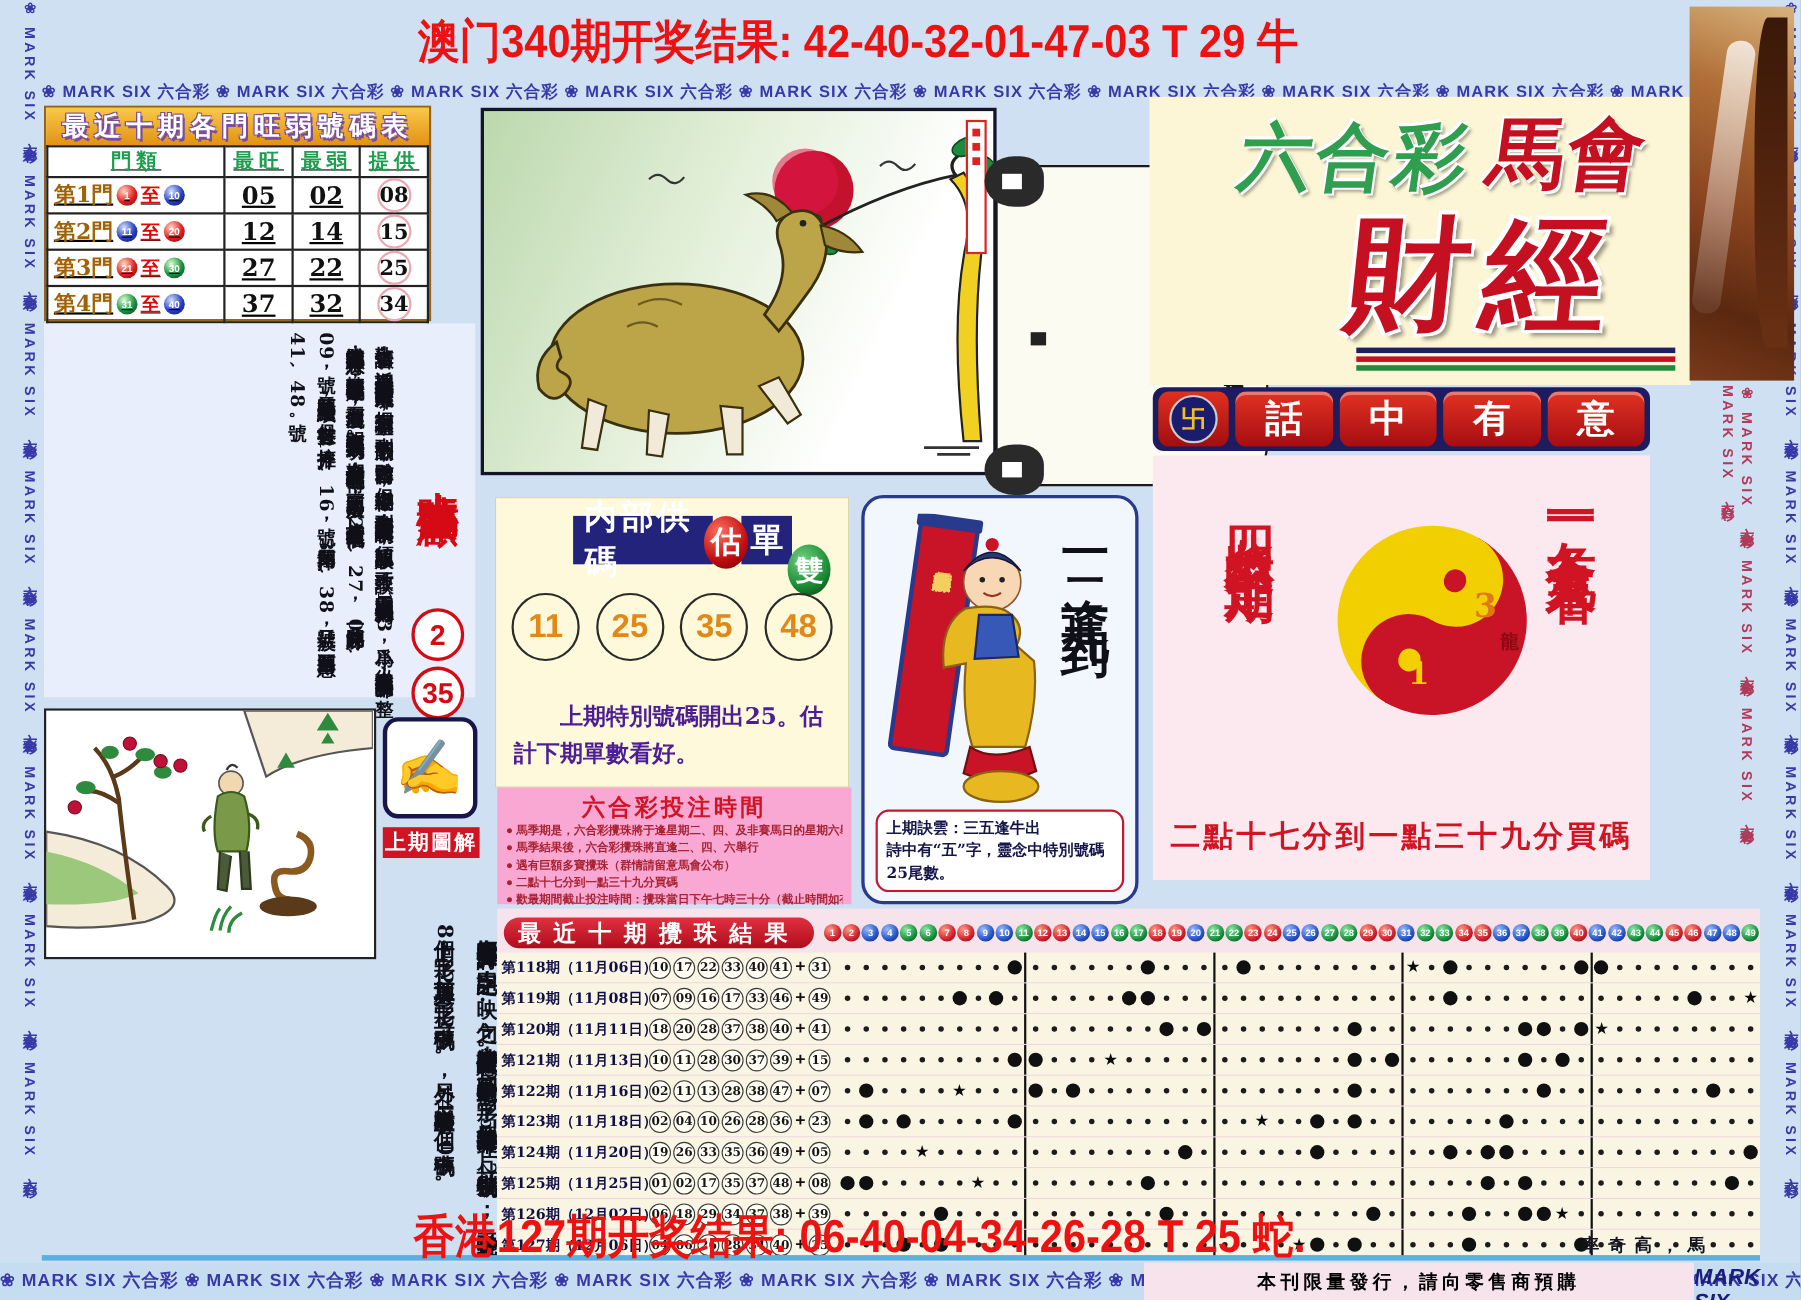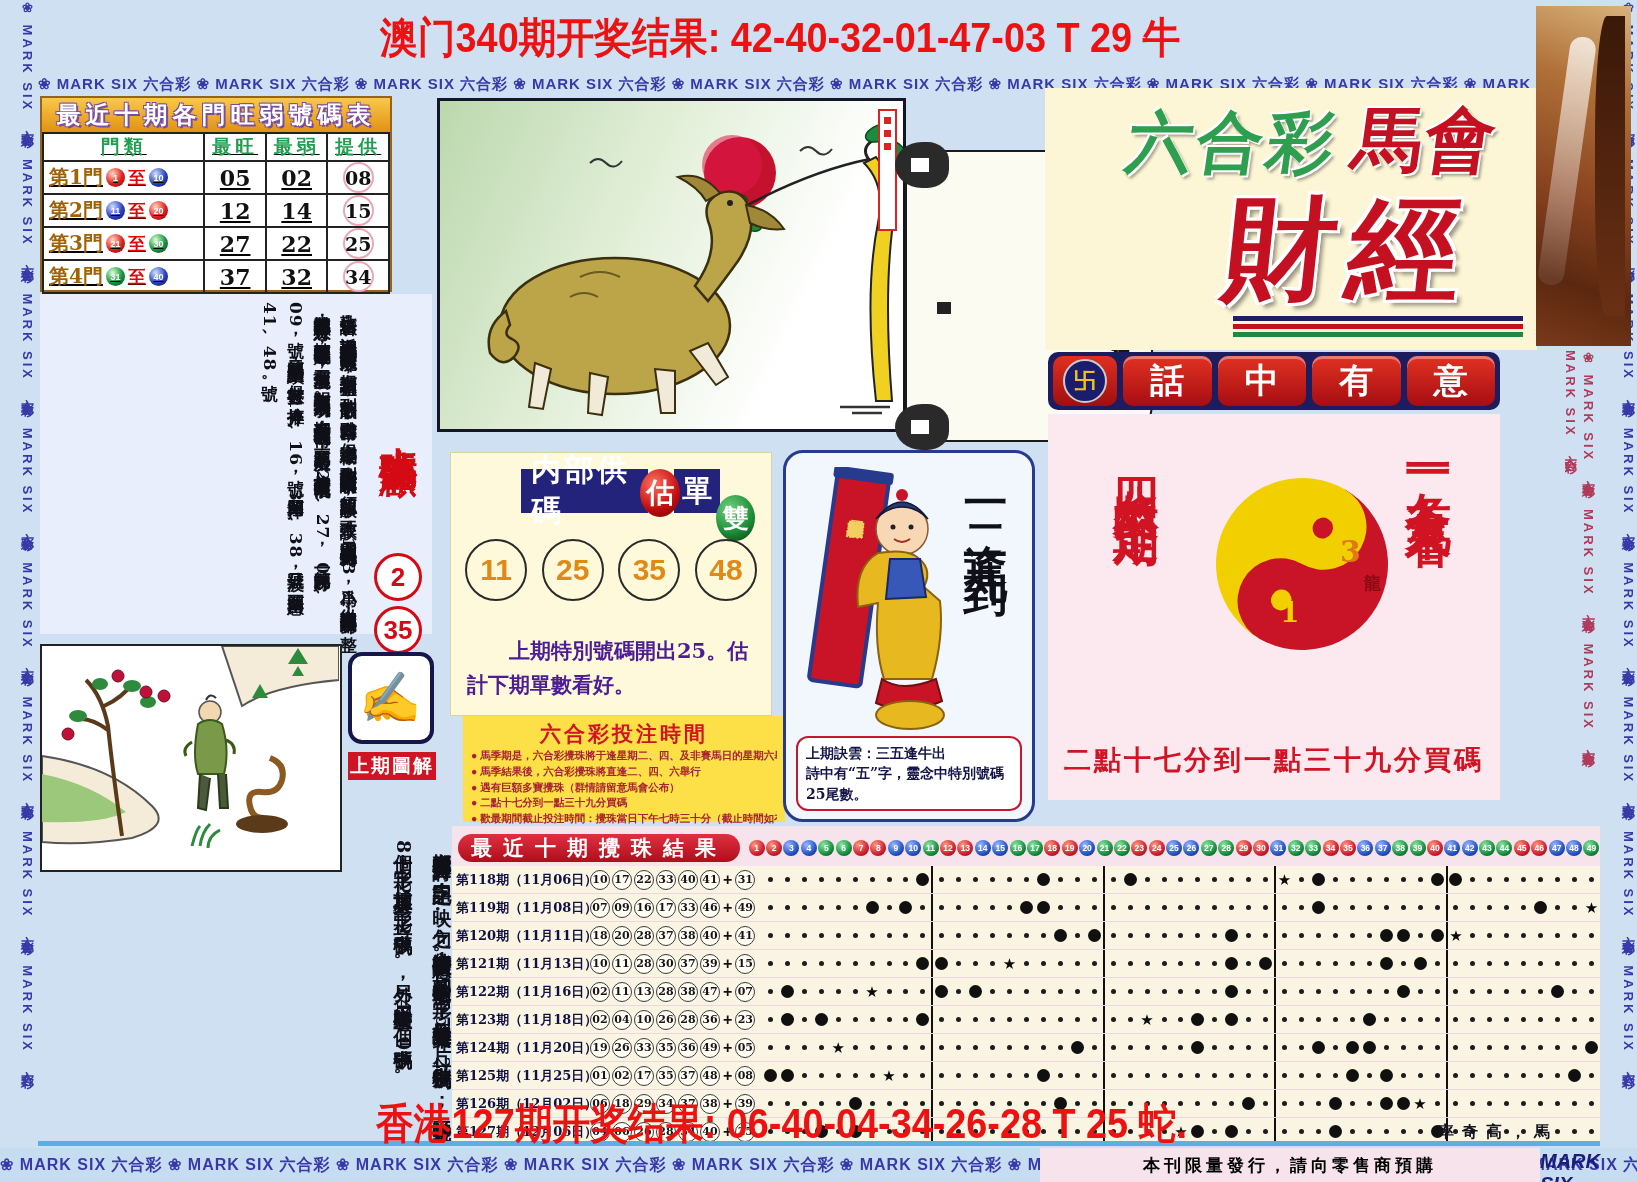--- a/index.html
+++ b/index.html
@@ -142,21 +142,21 @@
   .in-dan{background:#23237c;color:#fff;font:900 30px "DejaVu Serif",serif;height:44px;display:flex;align-items:center;padding:0 8px;margin-left:-6px;}
   .in-shuang{width:46px;height:46px;border-radius:50%;background:radial-gradient(circle at 35% 30%,#70d080,#1a8a34 60%,#063a12);
          color:#fff;font:900 26px "DejaVu Serif",serif;display:flex;align-items:center;justify-content:center;margin-left:-4px;margin-top:26px;}
   .in-nums{position:absolute;left:14px;right:14px;top:86px;display:flex;justify-content:space-between;}
   .in-c{width:58px;height:58px;border:2.5px solid #2a2a2a;border-radius:50%;display:flex;align-items:center;justify-content:center;
         font:700 30px "Liberation Sans",sans-serif;color:#e08818;}
   .in-note{position:absolute;left:16px;right:12px;top:168px;font:700 21px "DejaVu Serif",serif;color:#4c1d95;
            line-height:1.6;text-indent:2em;margin-top:13px;}
 
   
-  .betting{left:463px;top:716px;width:322px;height:106px;background:#fde047;box-sizing:border-box;padding:4px 8px 0 8px;}
+  .betting{left:452px;top:716px;width:322px;height:106px;background:#f9a8d4;box-sizing:border-box;padding:4px 8px 0 8px;}
   .bt-title{text-align:center;color:#d01424;font:900 21px "DejaVu Serif",serif;letter-spacing:3px;}
   .bt-li{color:#a82232;font:700 10.5px "Liberation Sans",sans-serif;line-height:1.5;white-space:nowrap;overflow:hidden;}
 
   
   .fortune{left:783px;top:450px;width:252px;height:372px;background:#f2f6fd;border:3px solid #283a8c;border-radius:20px;box-sizing:border-box;}
   .ft-vt{position:absolute;right:16px;top:26px;font:900 44px "DejaVu Serif",serif;color:#101018;letter-spacing:15px;}
   .ft-note{position:absolute;left:10px;right:10px;bottom:8px;background:#fff;border:2.5px solid #c41830;border-radius:12px;
            padding:5px 8px;font:700 14px "DejaVu Serif",serif;color:#15154a;line-height:1.45;}
 
   

